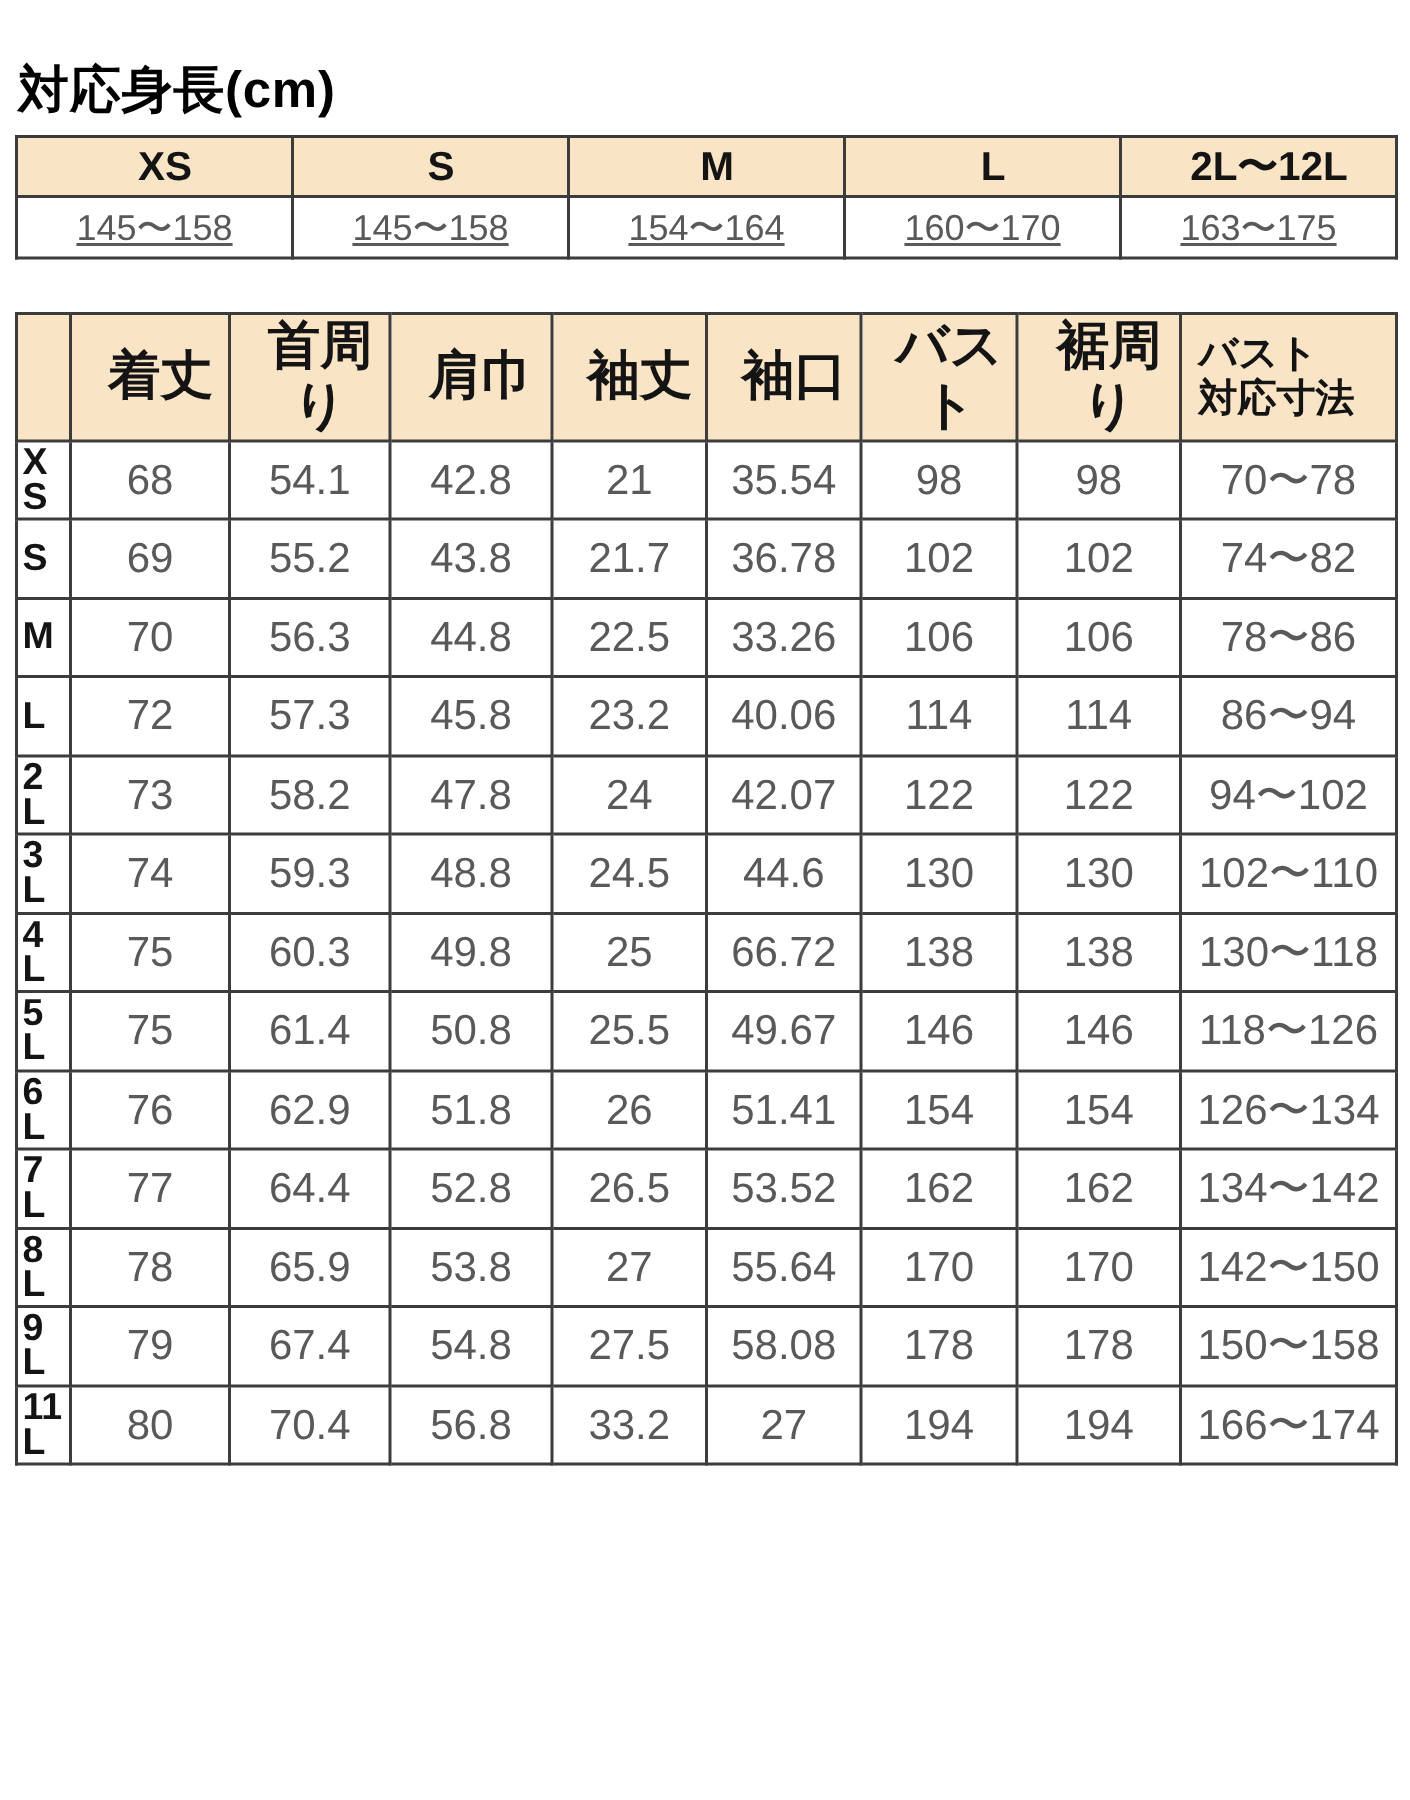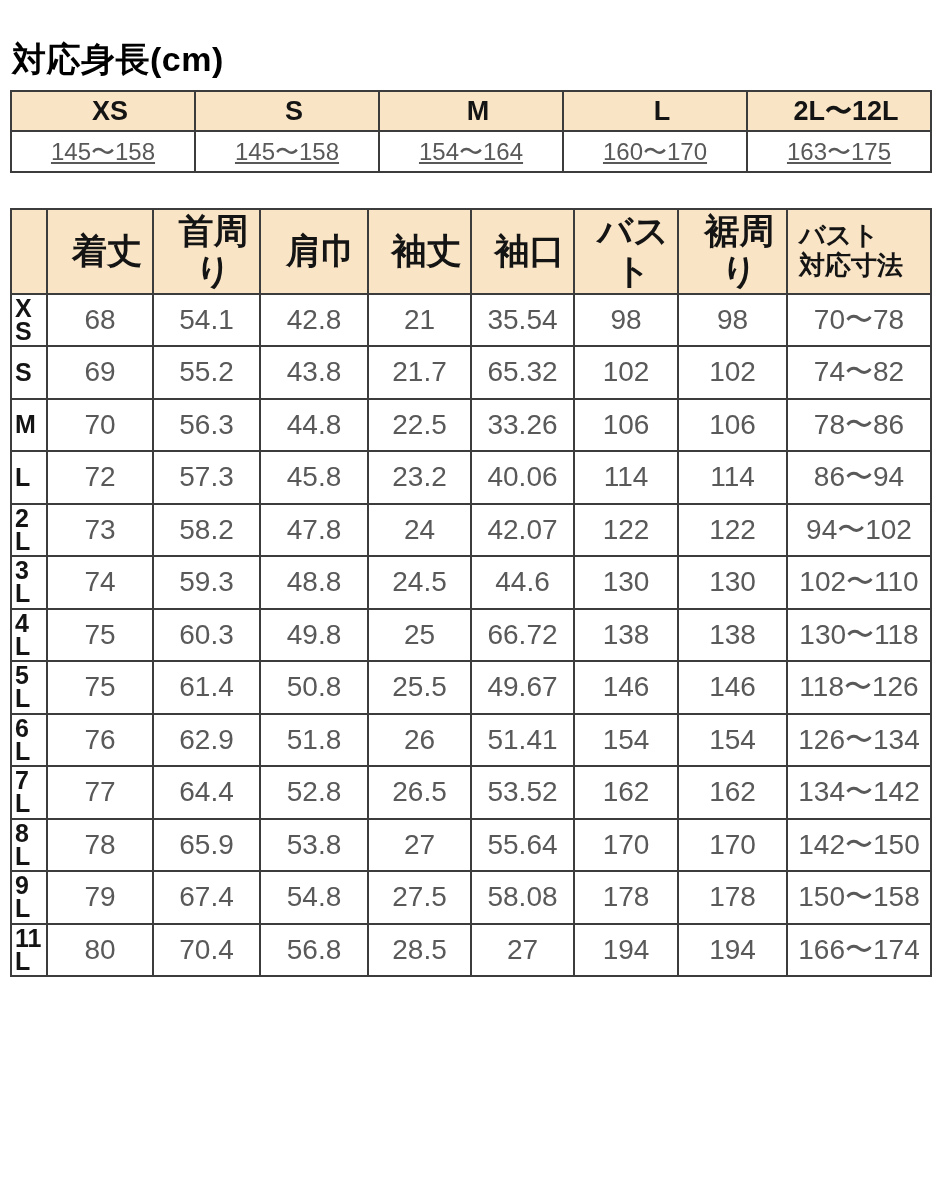--- a/index.html
+++ b/index.html
@@ -154,21 +154,21 @@
           <td>98</td>
           <td>98</td>
           <td>70〜78</td>
         </tr>
         <tr>
           <th class="rowlabel">S</th>
           <td>69</td>
           <td>55.2</td>
           <td>43.8</td>
           <td>21.7</td>
-          <td>65.32</td>
+          <td>36.78</td>
           <td>102</td>
           <td>102</td>
           <td>74〜82</td>
         </tr>
         <tr>
           <th class="rowlabel">M</th>
           <td>70</td>
           <td>56.3</td>
           <td>44.8</td>
           <td>22.5</td>
@@ -283,21 +283,21 @@
           <td>178</td>
           <td>178</td>
           <td>150〜158</td>
         </tr>
         <tr>
           <th class="rowlabel">11
 L</th>
           <td>80</td>
           <td>70.4</td>
           <td>56.8</td>
-          <td>28.5</td>
+          <td>33.2</td>
           <td>27</td>
           <td>194</td>
           <td>194</td>
           <td>166〜174</td>
         </tr>
       </tbody>
   </table>
 
 </div>
 

